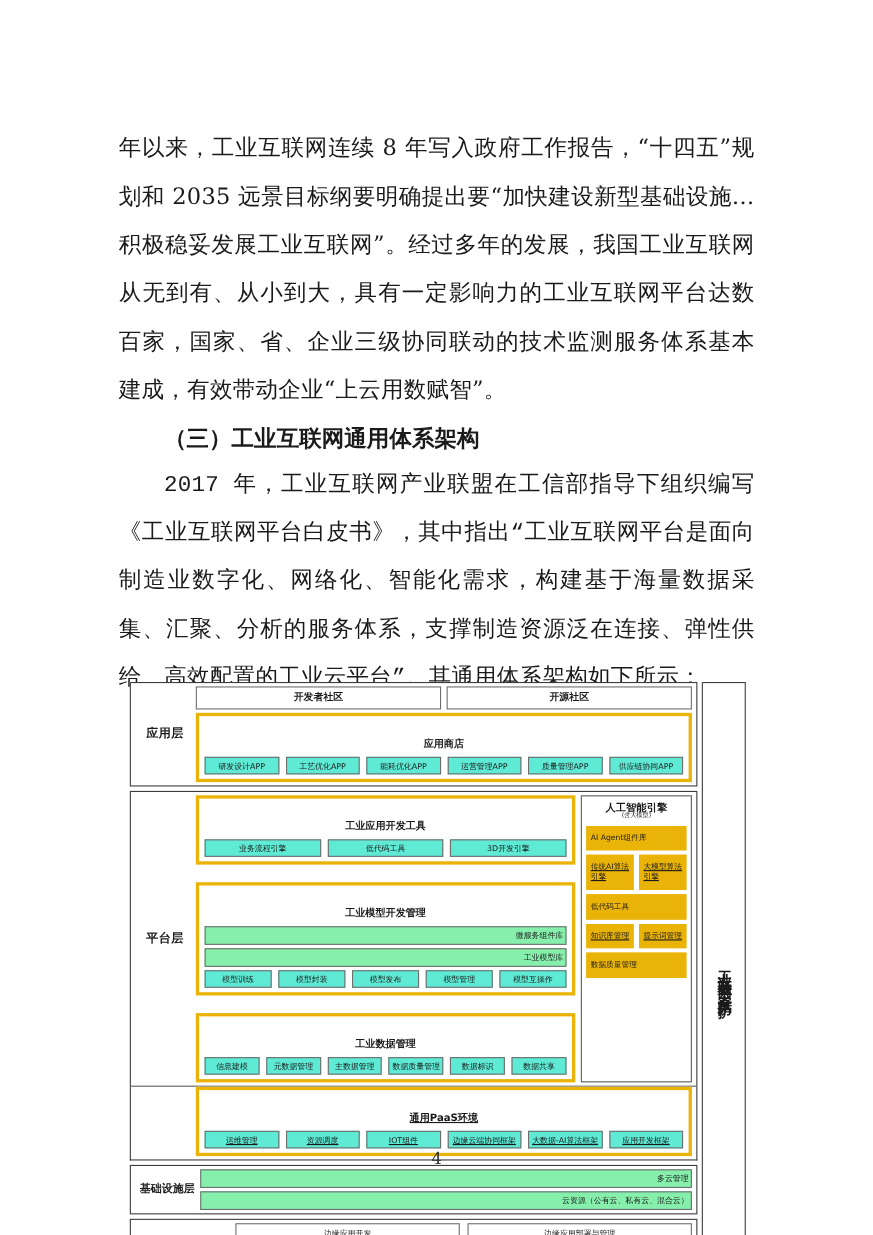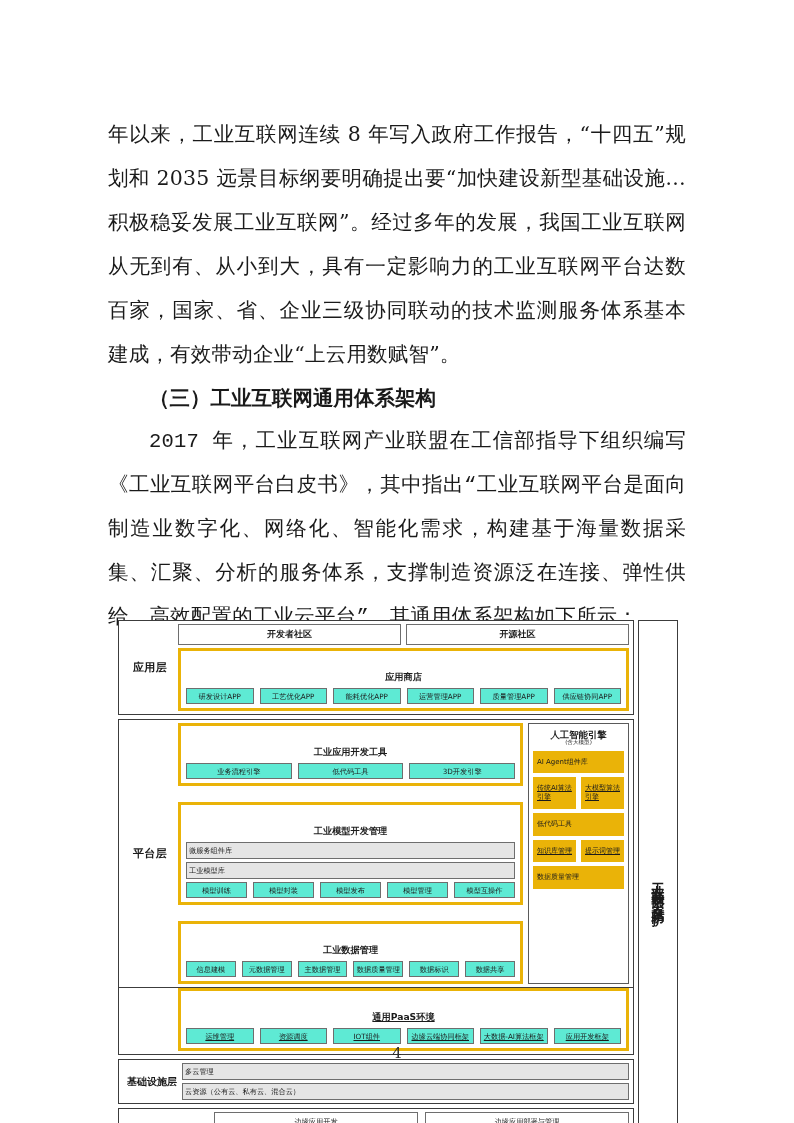--- a/index.html
+++ b/index.html
@@ -146,24 +146,24 @@
     box-sizing: border-box;
     flex: 1 1 0;
     min-width: 0;
     white-space: nowrap;
     overflow: hidden;
     background: #5eead4;
   }
   .wide {
     border: 1px solid #6e6e6e;
     font-size: 7.2px;
-    text-align: left;
+    text-align: right;
     padding: 2.5px 2px;
     box-sizing: border-box;
-    background: #e5e5e5;
+    background: #86efac;
   }
 
   
   .platform-inner {
     display: flex;
     flex-direction: row;
     gap: 5px;
     align-items: stretch;
     min-width: 0;
     flex: 1 1 auto;

